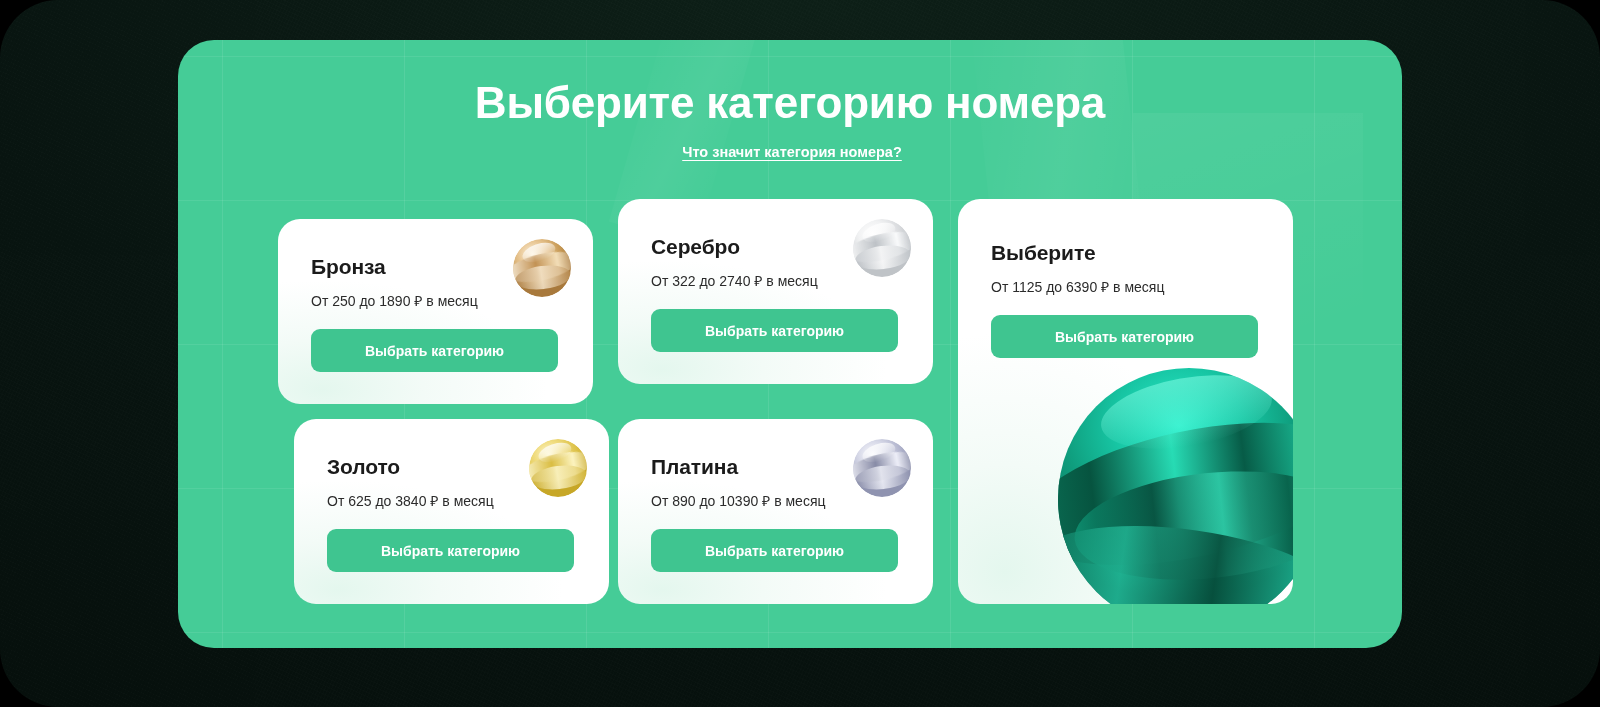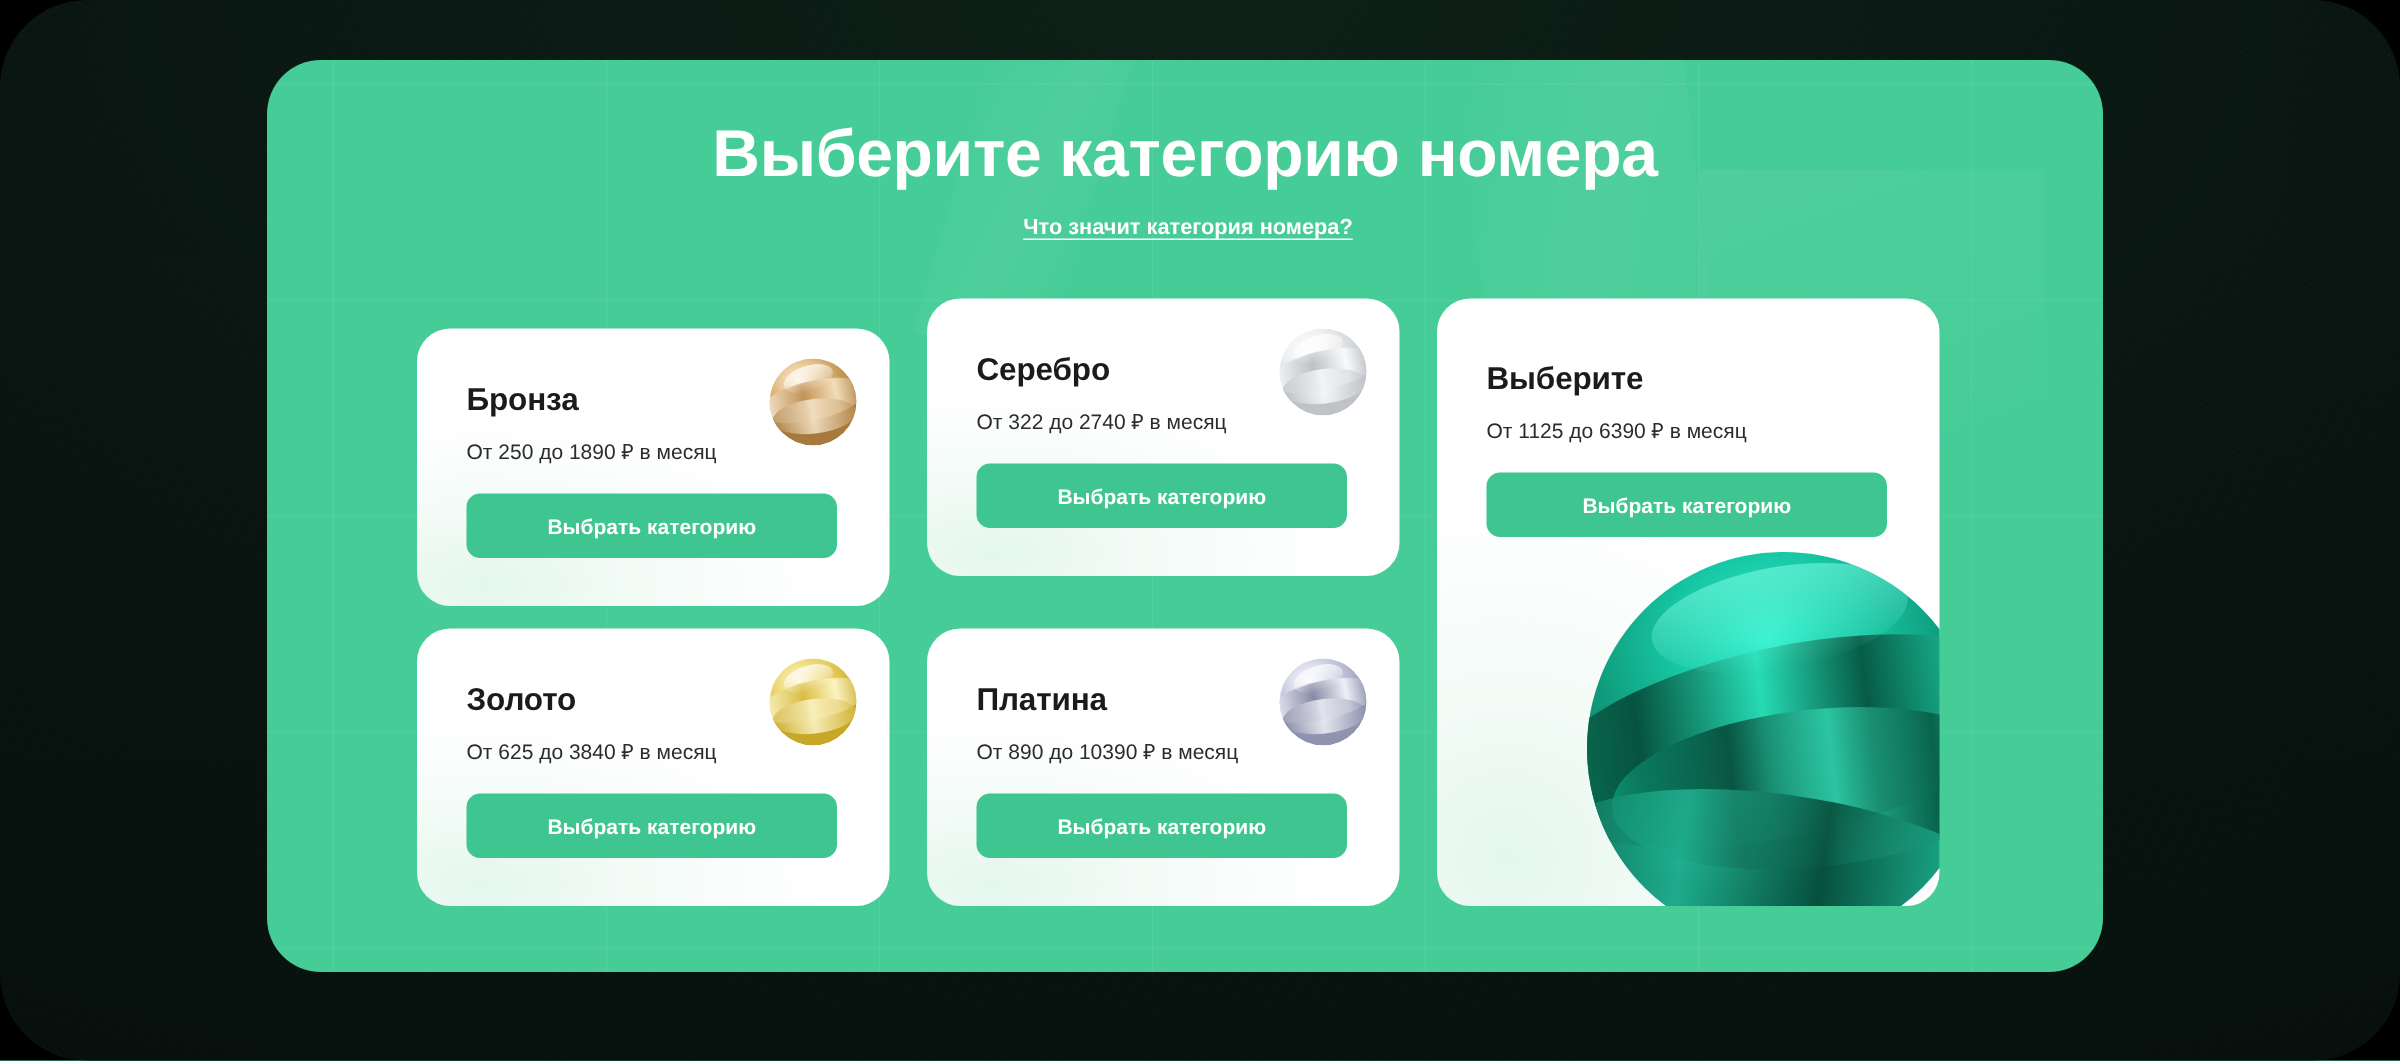--- a/index.html
+++ b/index.html
@@ -112,21 +112,21 @@
     border-radius: 22px;
     background:
       radial-gradient(115% 95% at 14% 92%, #e4f7ee 0%, #f3fbf7 28%, #ffffff 62%);
     overflow: hidden;
     cursor: pointer;
   }
   .card.small { width: 315px; height: 185px; }
   .card.c1 { left: 0px;   top: 0px; margin-top: 20px; }
   .card.c2 { left: 340px; top: 0px; }
   .card.c3 { left: 680px; top: 0px; width: 335px; height: 405px; }
-  .card.c4 { left: 0px;   top: 220px; text-decoration: underline; }
+  .card.c4 { left: 16px;   top: 220px; text-decoration: underline; }
   .card.c5 { left: 340px; top: 220px; }
 
   .card-title {
     position: absolute;
     left: 33px; top: 36px;
     font-size: 21px;
     font-weight: 700;
     color: #1b1b1b;
     letter-spacing: -0.1px;
   }

